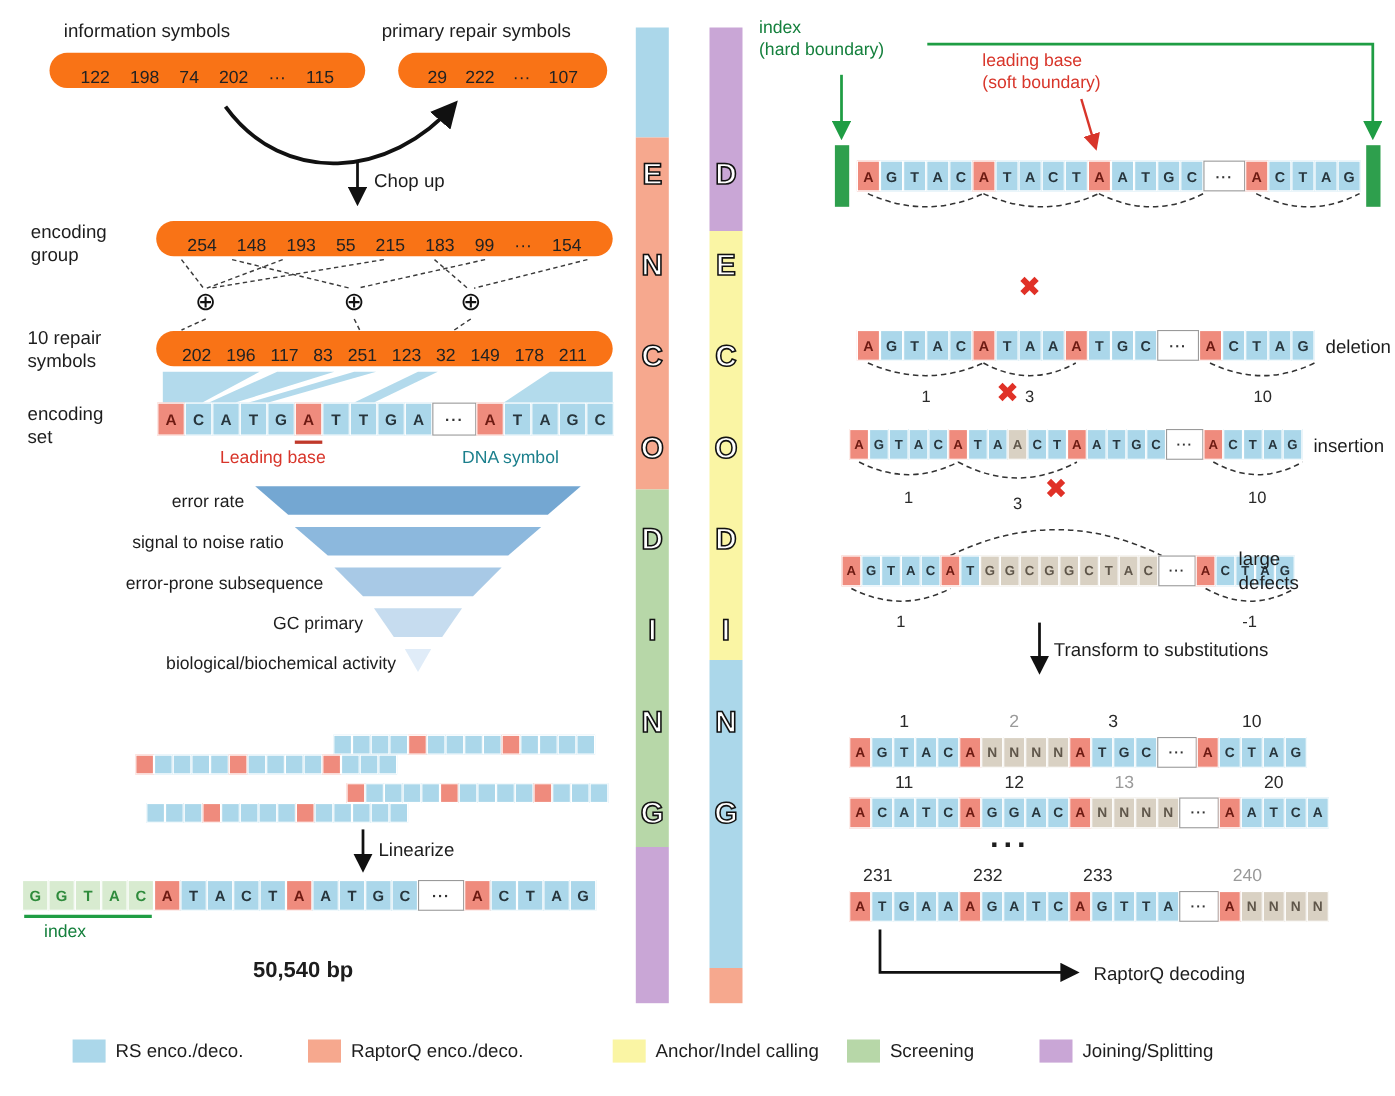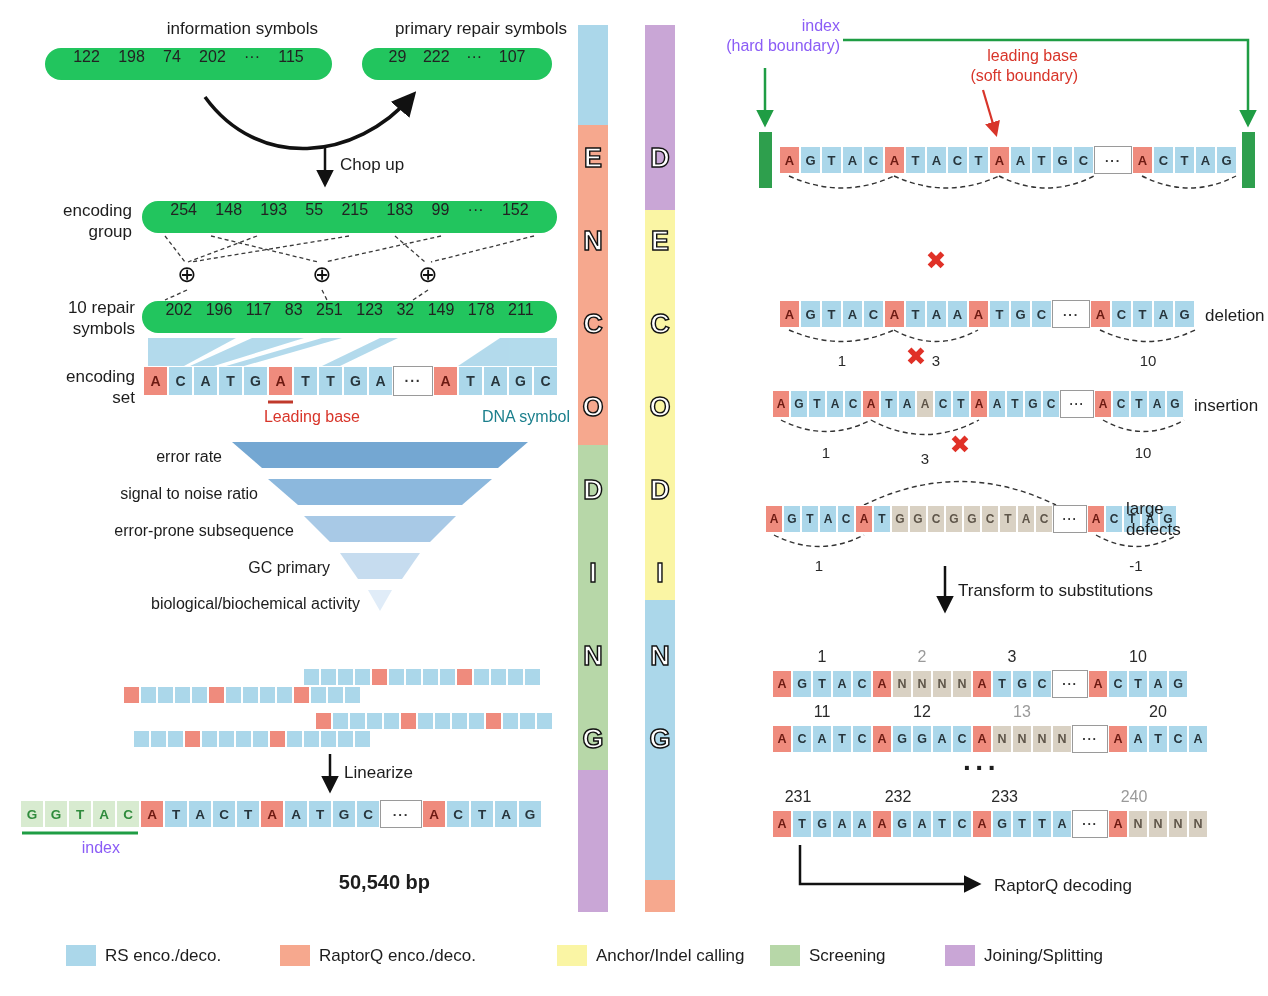--- a/index.html
+++ b/index.html
@@ -1,27 +1,27 @@
 <!DOCTYPE html>
 <html><head>
 <meta charset="utf-8">
 <style>
   *{margin:0;padding:0;box-sizing:border-box}
   body{background:#fff;font-family:"Liberation Sans","DejaVu Sans",sans-serif;color:#1d1d1d}
   #root{position:relative;width:1268px;height:996px;background:#fff;overflow:hidden}
   #shapes{position:absolute;left:0;top:0;width:1268px;height:996px;pointer-events:none}
   .lbl{position:absolute;font-size:17px;color:#1d1d1d;line-height:1.25}
-  .center{text-align:right}
+  .center{text-align:left}
   .rightalign{text-align:right}
   .pre{white-space:pre-line}
   .bold{font-weight:bold}
-  .green-text{color:#8b5cf6}
+  .green-text{color:#15803d}
   .red-text{color:#D8352A}
   .teal-text{color:#1B7F8C}
-  .symrow{position:absolute;background:#22c55e;border-radius:16px;display:flex;align-items:flex-start;justify-content:space-evenly;font-size:16px;color:#222;padding:0 10px}
+  .symrow{position:absolute;background:#f97316;border-radius:16px;display:flex;align-items:flex-end;justify-content:space-evenly;font-size:16px;color:#222;padding:0 10px}
   .seq{position:absolute;display:flex}
   .cell{display:inline-flex;align-items:center;justify-content:center;width:var(--cw,21px);height:var(--ch,28px);border:1px solid #fff;font-weight:bold;font-size:var(--fs,13px)}
   .cell-b{background:#ABD7EA;color:#27353c}
   .cell-r{background:#EF8B7D;color:#6d1a12}
   .cell-g{background:#D8EBD0;color:#2f8b3c}
   .cell-n{background:#D9D1C3;color:#5f564a}
   .cell-w{background:#fff;border:1px solid #9a9a9a;width:var(--gw,38px);color:#333;letter-spacing:1px}
   .cw25{--cw:25px;--gw:40px;--fs:14px;--ch:30px}
   .cw24{--cw:24px;--gw:42px;--fs:13.5px;--ch:28px}
   .cw21{--cw:21px;--gw:38px;--fs:13px;--ch:28px}
@@ -160,21 +160,21 @@
 group</div>
   <div class="symrow" style="left:142px;top:201px;width:415px;height:32px">
       <span class="num">254</span>
       <span class="num">148</span>
       <span class="num">193</span>
       <span class="num">55</span>
       <span class="num">215</span>
       <span class="num">183</span>
       <span class="num">99</span>
       <span class="num">···</span>
-      <span class="num">152</span>
+      <span class="num">154</span>
     </div>
 
   <div class="xor" style="left:174px;top:261px">⊕</div>
   <div class="xor" style="left:309px;top:261px">⊕</div>
   <div class="xor" style="left:415px;top:261px">⊕</div>
 
   <div class="lbl center pre" style="left:25px;top:297px;width:110px">10 repair
 symbols</div>
   <div class="symrow" style="left:142px;top:301px;width:415px;height:32px">
       <span class="num">202</span>
@@ -516,21 +516,21 @@
       <span class="cell cell-r">A</span>
       <span class="cell cell-b">A</span>
       <span class="cell cell-b">T</span>
       <span class="cell cell-b">C</span>
       <span class="cell cell-b">A</span>
     </div>
   <div class="lbl center bold" style="left:900px;top:750px;width:100px;font-size:28px;letter-spacing:3px">···</div>
   <div class="numrow" style="left:748px;top:788px;width:440px">
       <span class="segnum" style="left: 30px;">231</span>
       <span class="segnum" style="left: 130px;">232</span>
-      <span class="segnum" style="left: 230px; text-align: right;">233</span>
+      <span class="segnum" style="left: 230px;">233</span>
       <span class="segnum dim" style="left: 366px;">240</span>
     </div>
   <div class="seq cw20" style="left:772px;top:810px">
       <span class="cell cell-r">A</span>
       <span class="cell cell-b">T</span>
       <span class="cell cell-b">G</span>
       <span class="cell cell-b">A</span>
       <span class="cell cell-b">A</span>
       <span class="cell cell-r">A</span>
       <span class="cell cell-b">G</span>

